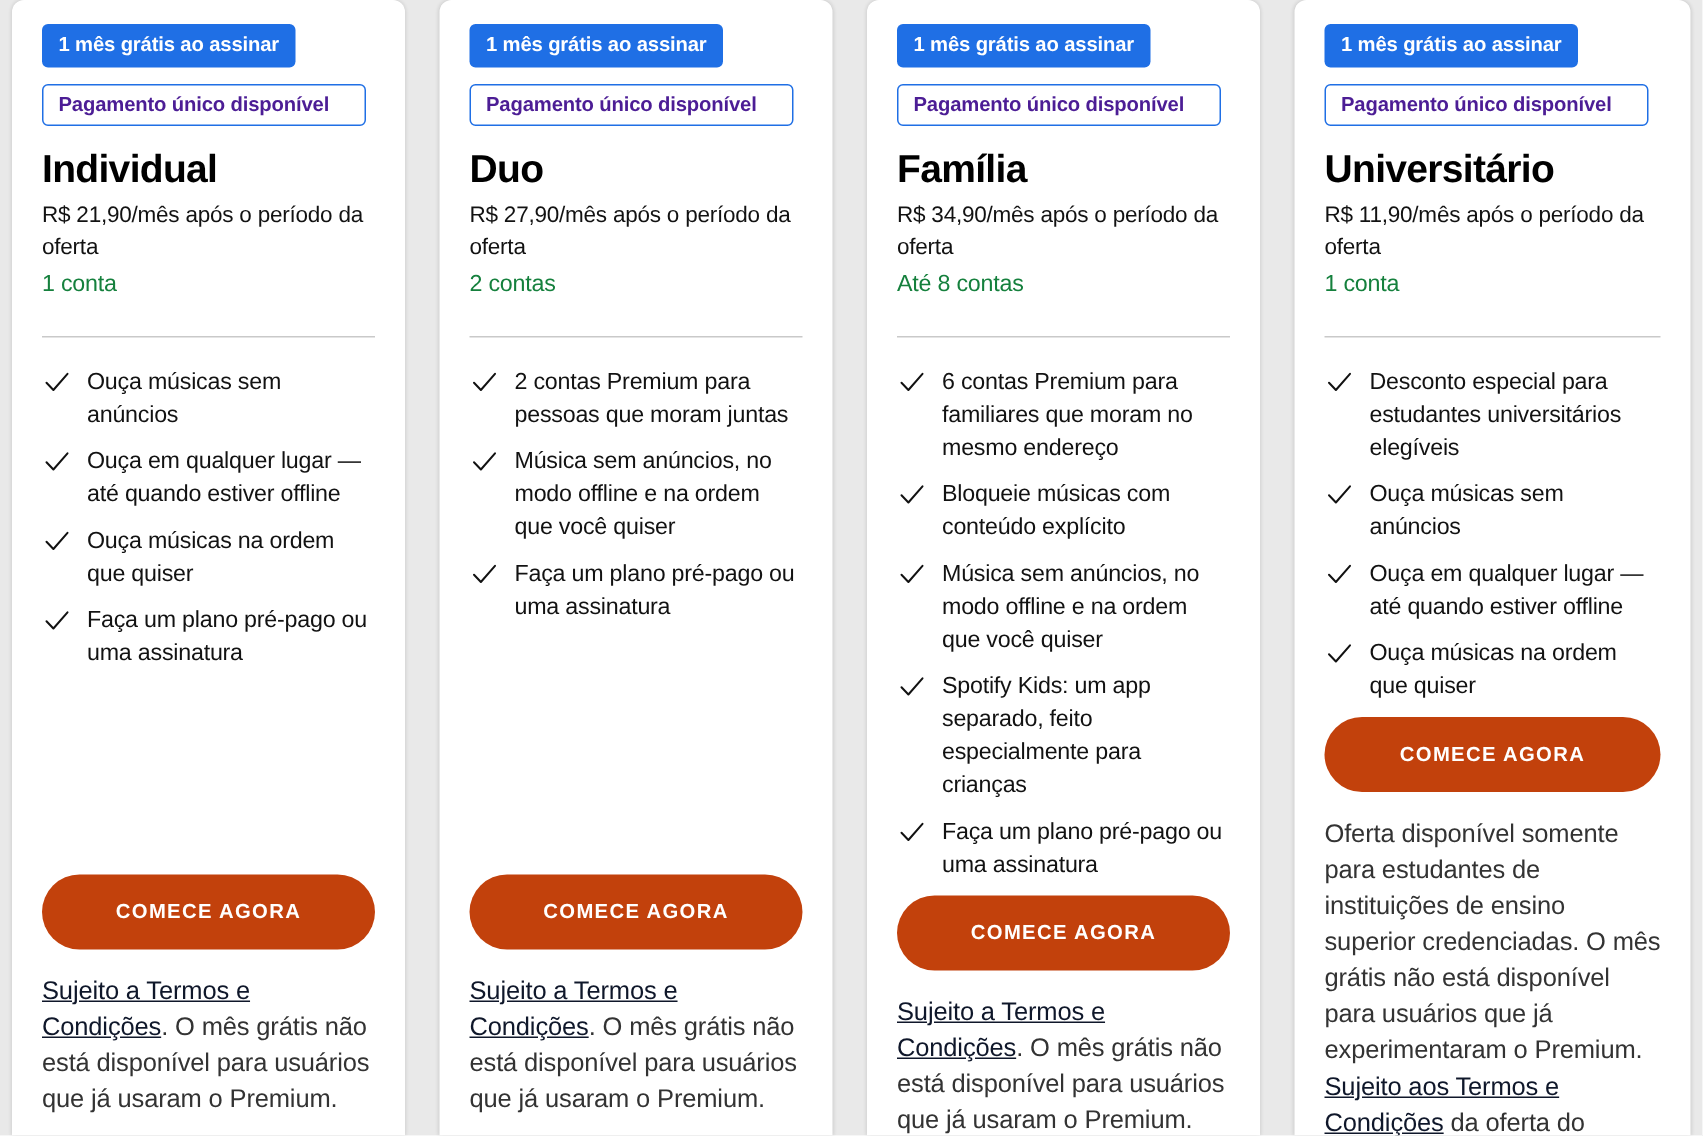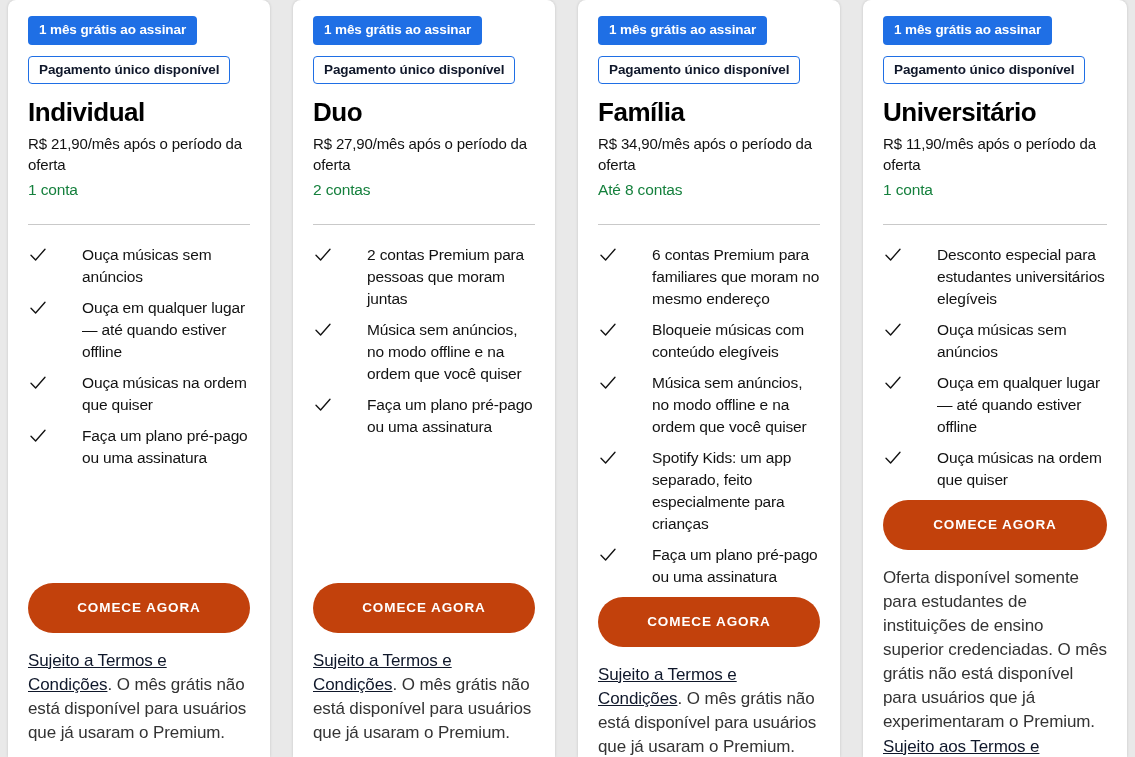--- a/index.html
+++ b/index.html
@@ -61,26 +61,26 @@
     border-radius: 4px;
     letter-spacing: -0.1px;
     white-space: nowrap;
   }
 
   .badge-outline {
     display: inline-block;
     align-self: flex-start;
     margin-top: 11px;
     background: #ffffff;
-    color: #0f172a;
+    color: #4c1d95;
     border: 1.5px solid #1f6fe5;
     font-size: 13.5px;
     font-weight: bold;
     line-height: 1;
-    padding: 6px 10px 7px 10px;
+    padding: 6px 24px 7px 10px;
     border-radius: 4px;
     letter-spacing: -0.1px;
     white-space: nowrap;
   }
 
   .plan-name {
     margin-top: 14px;
     font-size: 26px;
     font-weight: bold;
     color: #000000;
@@ -113,21 +113,20 @@
   .features {
     list-style: none;
     margin: 19px 0 0 0;
     padding: 0;
   }
 
   .feature {
     display: flex;
     align-items: flex-start;
     margin-bottom: 9px;
-    gap: 24px;
   }
 
   .check-icon {
     flex: 0 0 auto;
     width: 20px;
     height: 22px;
     margin-right: 10px;
     margin-top: 1px;
   }
   .check-icon svg { display: block; }
@@ -281,21 +280,21 @@
               </svg>
             </span>
             <span class="feature-text">6 contas Premium para familiares que moram no mesmo endereço</span>
           </li>
           <li class="feature">
             <span class="check-icon">
               <svg width="20" height="20" viewBox="0 0 20 20" fill="none" aria-hidden="true">
                 <path d="M3 10.2 L7.6 15 L17 4.2" stroke="#121212" stroke-width="1.35" fill="none" stroke-linecap="round" stroke-linejoin="round"></path>
               </svg>
             </span>
-            <span class="feature-text">Bloqueie músicas com conteúdo elegíveis</span>
+            <span class="feature-text">Bloqueie músicas com conteúdo explícito</span>
           </li>
           <li class="feature">
             <span class="check-icon">
               <svg width="20" height="20" viewBox="0 0 20 20" fill="none" aria-hidden="true">
                 <path d="M3 10.2 L7.6 15 L17 4.2" stroke="#121212" stroke-width="1.35" fill="none" stroke-linecap="round" stroke-linejoin="round"></path>
               </svg>
             </span>
             <span class="feature-text">Música sem anúncios, no modo offline e na ordem que você quiser</span>
           </li>
           <li class="feature">

